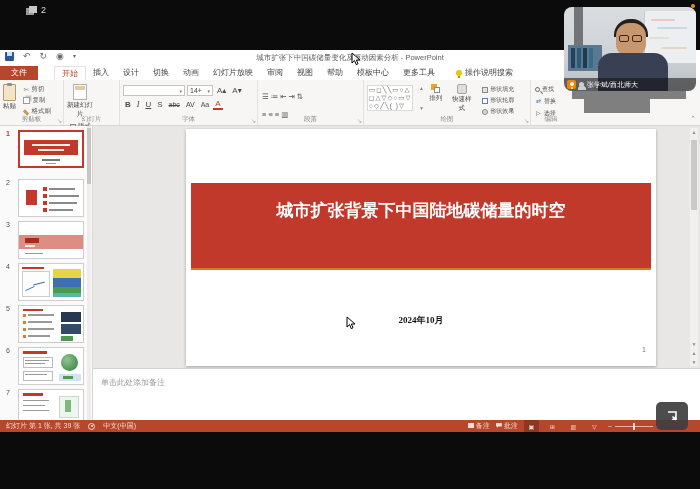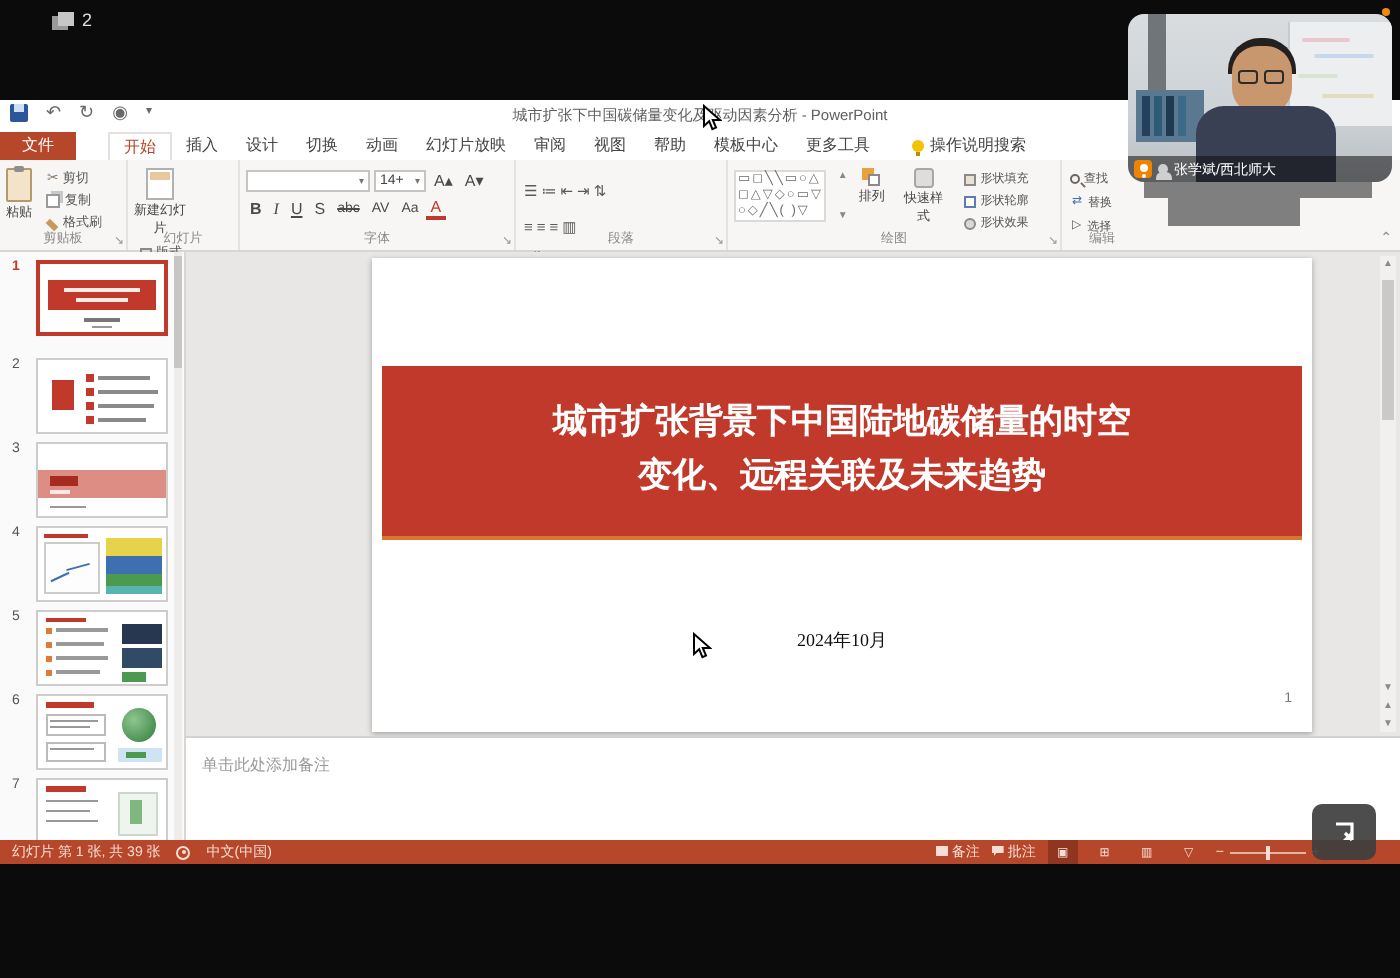--- a/index.html
+++ b/index.html
@@ -76,21 +76,21 @@
   .thumb.sel{border:2px solid #C0392B;}
   .tnum{position:absolute;left:6px;width:10px;font-size:7px;color:#555;}
   .tnum.sel{color:#C0392B;font-weight:bold;}
   .tscroll{position:absolute;right:1px;top:0;width:4px;height:100%;background:#efedeb;}
   .tscroll i{position:absolute;left:0;top:2px;width:4px;height:56px;background:#c8c6c4;display:block;}
   .d{position:absolute;display:block;}
   .slidearea{position:absolute;left:93px;top:76px;right:0;height:242px;background:#e9e7e5;}
   .slide{position:absolute;left:93px;top:3px;width:470px;height:237px;background:#fff;box-shadow:0 1px 3px rgba(0,0,0,.3);}
   .banner{position:absolute;left:5px;right:5px;top:54px;height:87px;background:#C0392B;border-bottom:2px solid #d8752e;color:#fff;text-align:center;font-weight:bold;font-size:17px;line-height:27px;padding-top:14px;}
   .presenter{position:absolute;left:0;right:0;top:160px;text-align:center;font-size:12.5px;font-weight:bold;color:#111;}
-  .sdate{position:absolute;left:0;right:0;top:185px;text-align:center;font-size:9px;font-weight:normal;color:#111;font-family:"Liberation Serif",serif;}
+  .sdate{position:absolute;left:0;right:0;top:185px;text-align:center;font-size:9px;font-weight:bold;color:#111;font-family:"Liberation Serif",serif;}
   .pagenum{position:absolute;right:10px;top:217px;font-size:7px;color:#777;}
   .vscroll{position:absolute;right:2px;top:2px;width:8px;bottom:2px;background:#f2f0ee;}
   .vscroll .thm{position:absolute;left:1px;top:12px;width:6px;height:70px;background:#cbc9c7;}
   .vscroll .ar{position:absolute;left:0;width:8px;font-size:5px;color:#8a8a8a;text-align:center;line-height:8px;}
   .notes{position:absolute;left:93px;top:318px;right:0;height:52px;background:#fff;border-top:1px solid #d4d2d0;}
   .notes .ph{position:absolute;left:8px;top:8px;font-size:8px;color:#9a9a9a;}
   
   .statusbar{position:absolute;left:0;top:370px;width:100%;height:12px;background:#B7472A;color:#f6ddd6;font-size:7px;display:flex;align-items:center;}
   .sb-left{display:flex;align-items:center;gap:8px;padding-left:6px;}
   .acc-ic{width:7px;height:7px;border:1px solid #f6ddd6;border-radius:50%;position:relative;}
@@ -413,21 +413,20 @@
       </div>
       <div class="tscroll">
           <i></i>
         </div>
     </div>
 
     <div class="slidearea">
       <div class="slide">
         <div class="banner">
           <div>城市扩张背景下中国陆地碳储量的时空</div>
-          <div>变化、远程关联及未来趋势</div>
         </div>
         <div class="sdate">2024年10月</div>
         <div class="pagenum">1</div>
       </div>
       <div class="vscroll">
         <span class="ar" style="top:0">▲</span>
         <span class="thm"></span>
         <span class="ar" style="bottom:18px">▼</span>
         <span class="ar" style="bottom:9px">▲</span>
         <span class="ar" style="bottom:0">▼</span>

